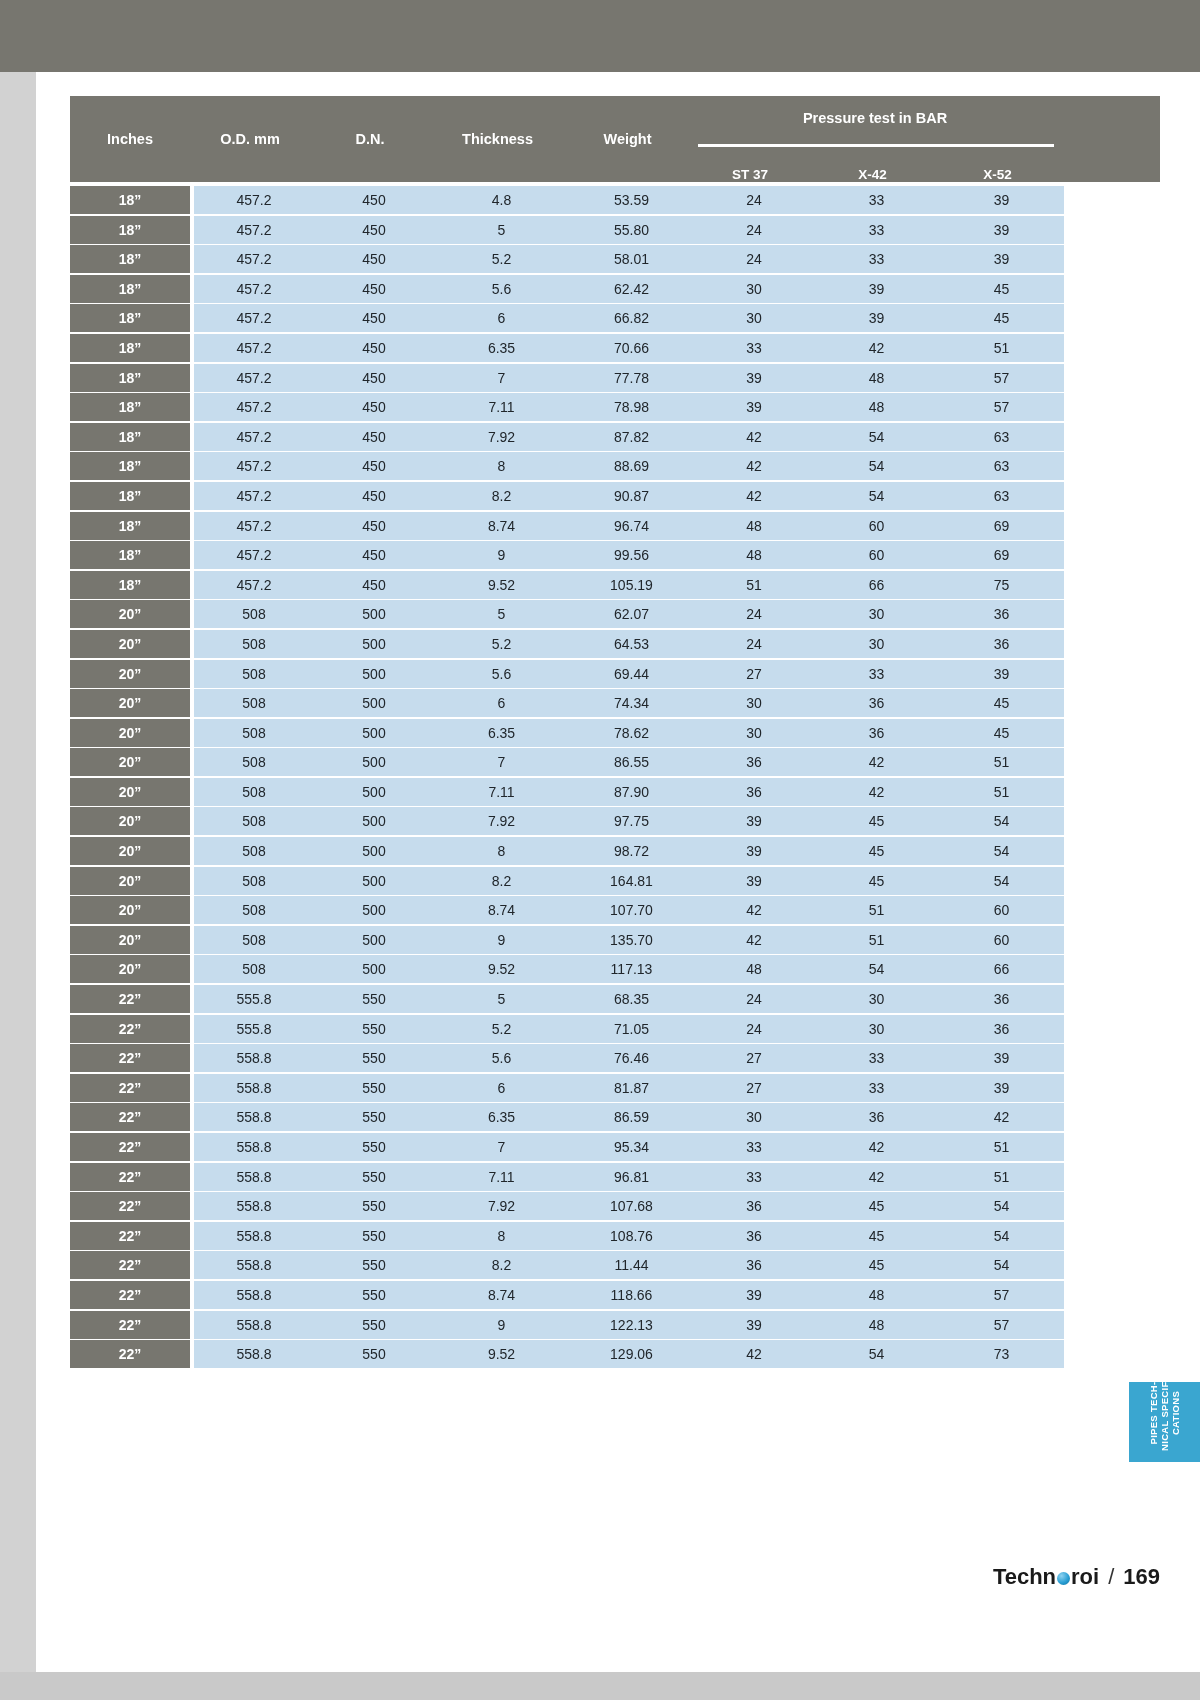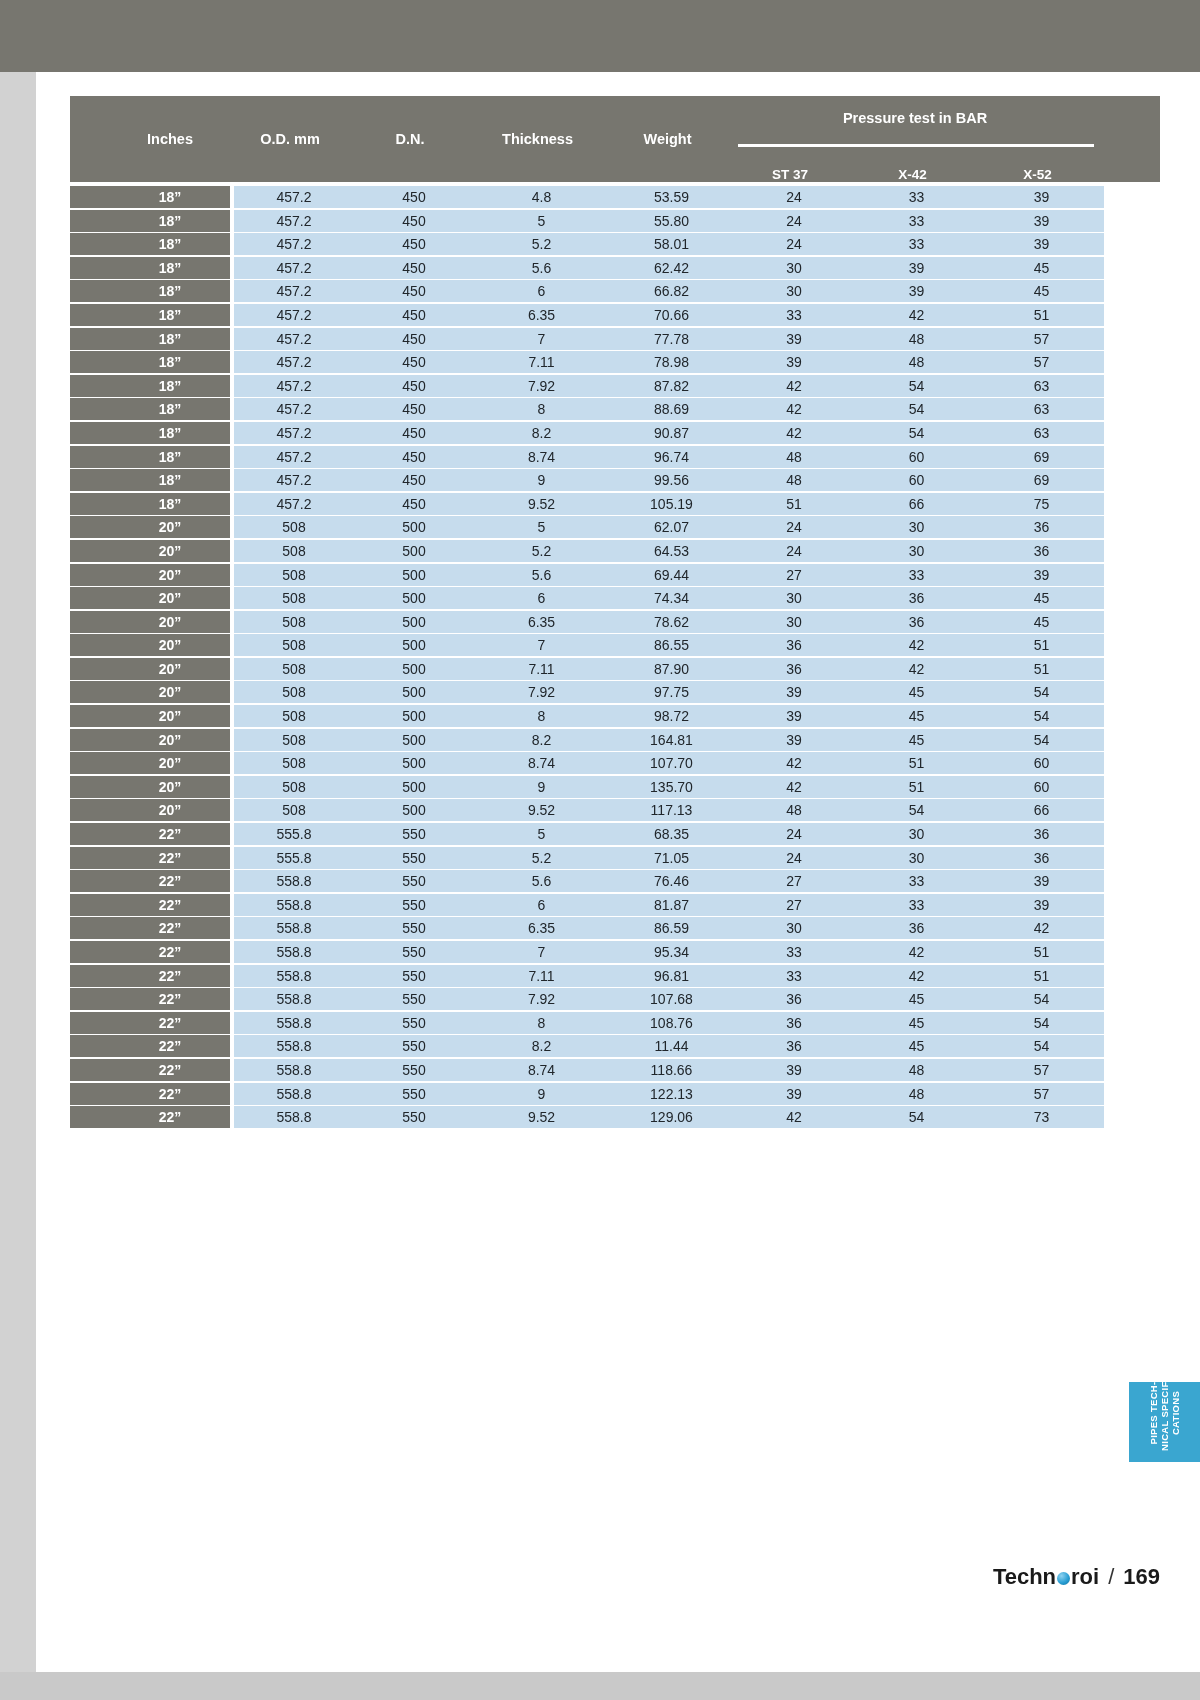--- a/index.html
+++ b/index.html
@@ -50,21 +50,21 @@
   .press-group{position:relative;display:flex;flex-direction:column;}
   .press-title{
     font-size:14.5px;font-weight:bold;text-align:center;
     height:54px;line-height:44px;
   }
   .press-rule{height:3px;background:#ffffff;margin:0 6px 0 8px;}
   .press-subs{display:flex;flex:1;}
   .press-subs .th{font-size:13.5px;padding-top:20px;}
 
   
-  .row{display:flex;height:22px;margin-bottom:1.6px;}
+  .row{display:flex;height:28px;margin-bottom:1.6px;}
   .cell{
     display:flex;align-items:center;justify-content:center;
     font-size:14px;color:#20262b;
     background:#c6dced;
     text-align:center;
   }
   .cell.inch{
     background:#77766f;color:#ffffff;font-weight:bold;font-size:14px;
   }
 
@@ -73,21 +73,21 @@
   .c-od{width:120px;flex:0 0 120px;}
   .c-dn{width:120px;flex:0 0 120px;}
   .c-th{width:135px;flex:0 0 135px;}
   .c-wt{width:125px;flex:0 0 125px;}
   .c-p1{width:120px;flex:0 0 120px;}
   .c-p2{width:125px;flex:0 0 125px;}
   .c-p3{width:125px;flex:0 0 125px;}
   .c-press{width:370px;flex:0 0 370px;}
 
   
-  .c-inch{margin-right:4px;padding-left:40px;}
+  .c-inch{margin-right:4px;}
   .thead .c-inch{margin-right:0;}
 
   
   .side-tab{
     position:absolute;left:1129px;top:1382px;width:71px;height:80px;
     background:#3aa6d0;
     overflow:hidden;
   }
   .side-tab-inner{
     position:absolute;left:0;top:0;width:80px;height:71px;

